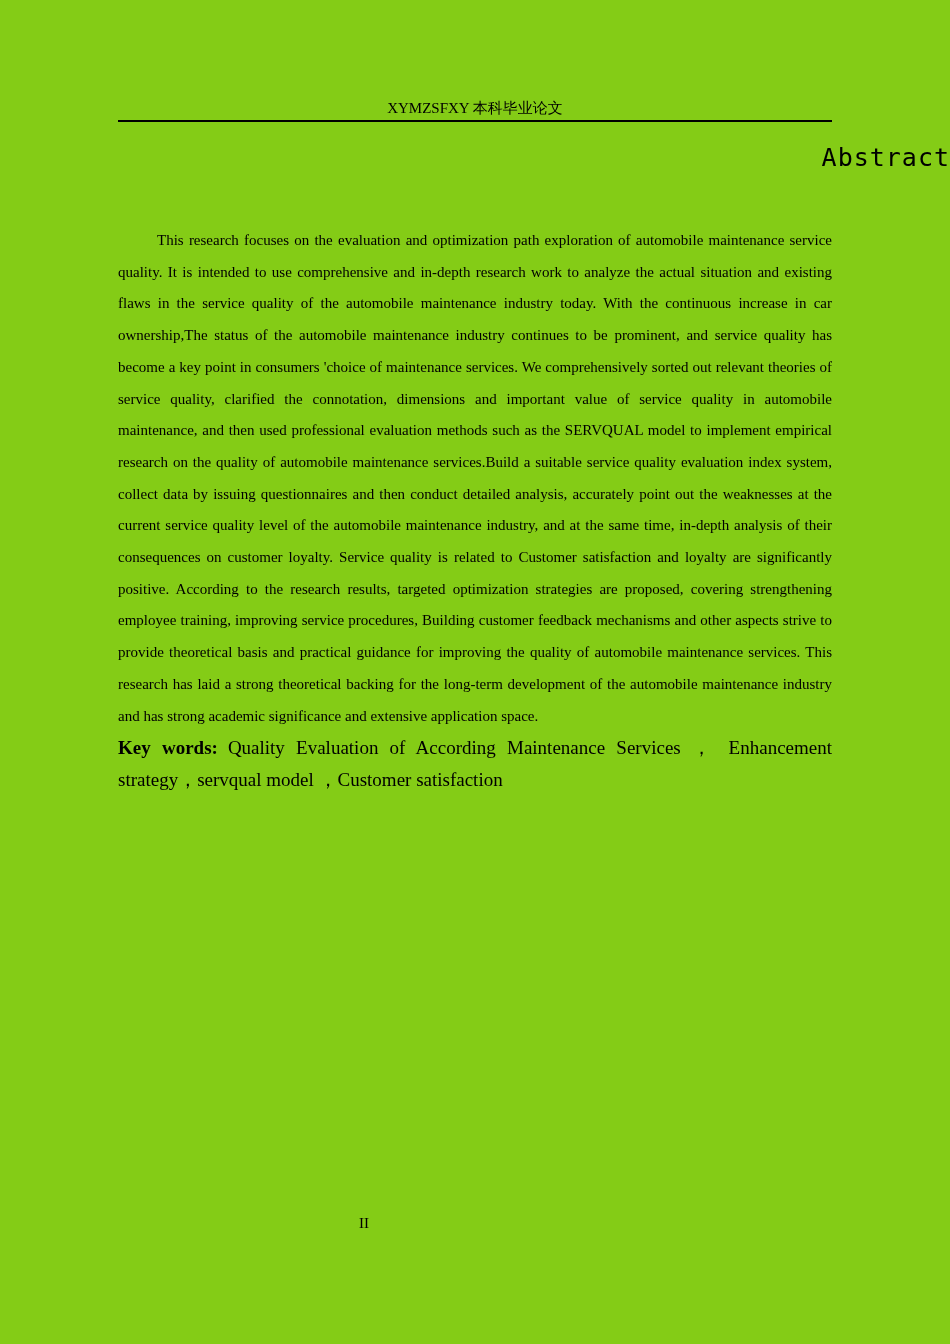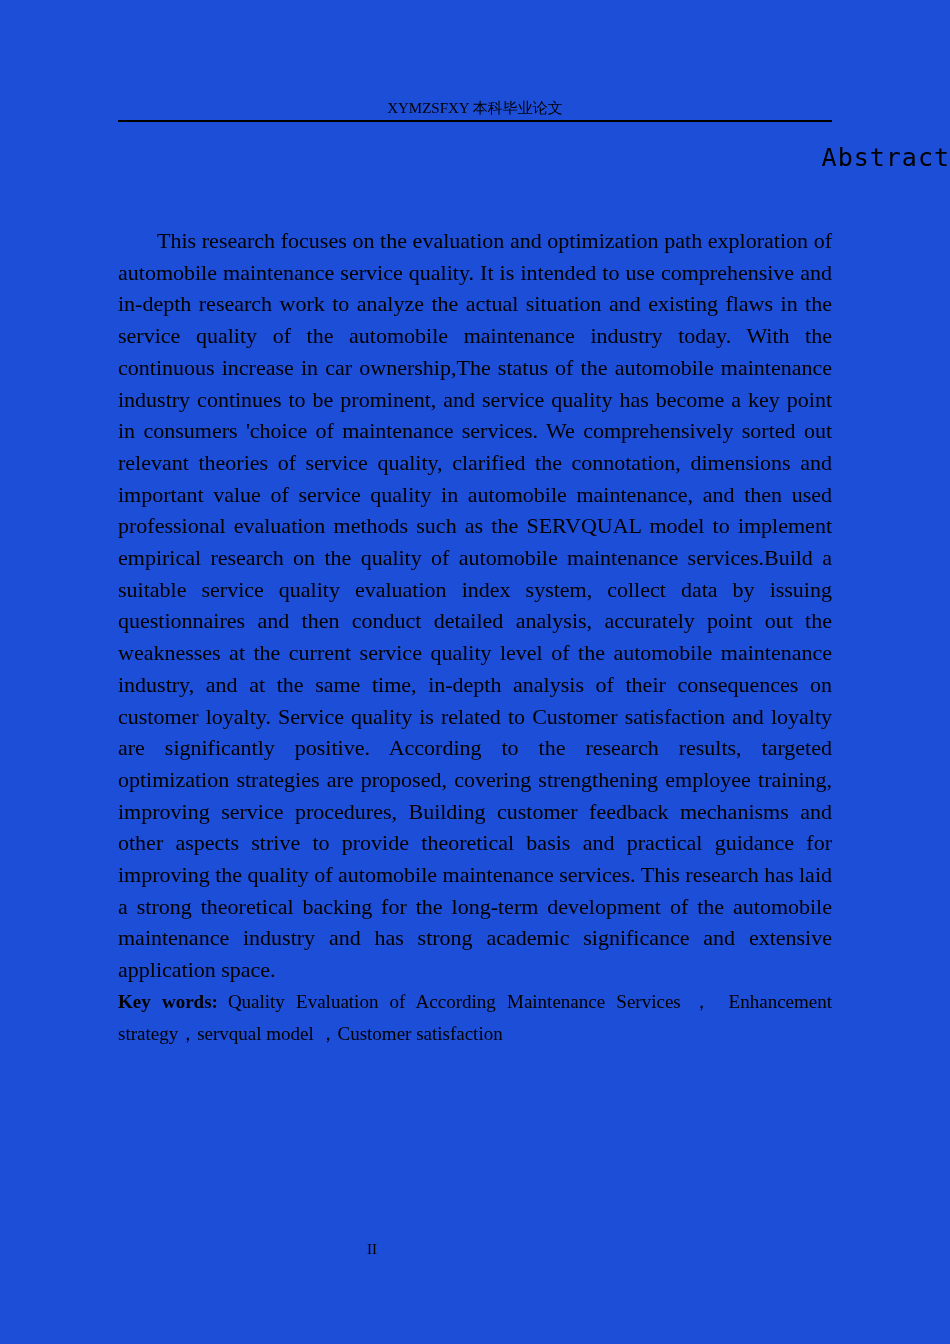--- a/index.html
+++ b/index.html
@@ -1,21 +1,21 @@
 <!DOCTYPE html>
 <html><head>
 <meta charset="utf-8">
 <style>
   * { margin: 0; padding: 0; box-sizing: border-box; }
   html, body { background: #ffffff; }
   .page {
     position: relative;
     width: 950px;
     height: 1344px;
-    background: #1d4ed8;
+    background: #84cc16;
     color: #000000;
     overflow: hidden;
     font-family: "Liberation Serif", serif;
   }
   .page-header {
     margin: 0 118px;
     padding-top: 99px;
     padding-bottom: 3px;
     border-bottom: 2px solid #000000;
     text-align: center;
@@ -34,42 +34,42 @@
     font-weight: normal;
     letter-spacing: 1px;
     line-height: 30px;
     color: #000000;
   }
   .abstract-body {
     margin: 52px 118px 0 118px;
     text-align: justify;
     text-indent: 39px;
     font-family: "Liberation Serif", serif;
-    font-size: 22px;
+    font-size: 15px;
     line-height: 31.7px;
     color: #000000;
   }
   .keywords {
     margin: 0 118px 0 118px;
     text-align: justify;
     font-family: "Liberation Serif", serif;
     font-size: 19px;
     line-height: 31.7px;
     color: #000000;
   }
   .kw-label {
     font-weight: bold;
     margin-right: 10px;
   }
   .page-number {
     position: absolute;
     left: 351px;
-    top: 1240px;
+    top: 1214px;
     width: 26px;
-    text-align: right;
+    text-align: center;
     font-family: "Liberation Serif", serif;
     font-size: 15px;
     line-height: 18px;
     color: #000000;
   }
 </style>
 </head>
 <body>
 
 <div class="page">

